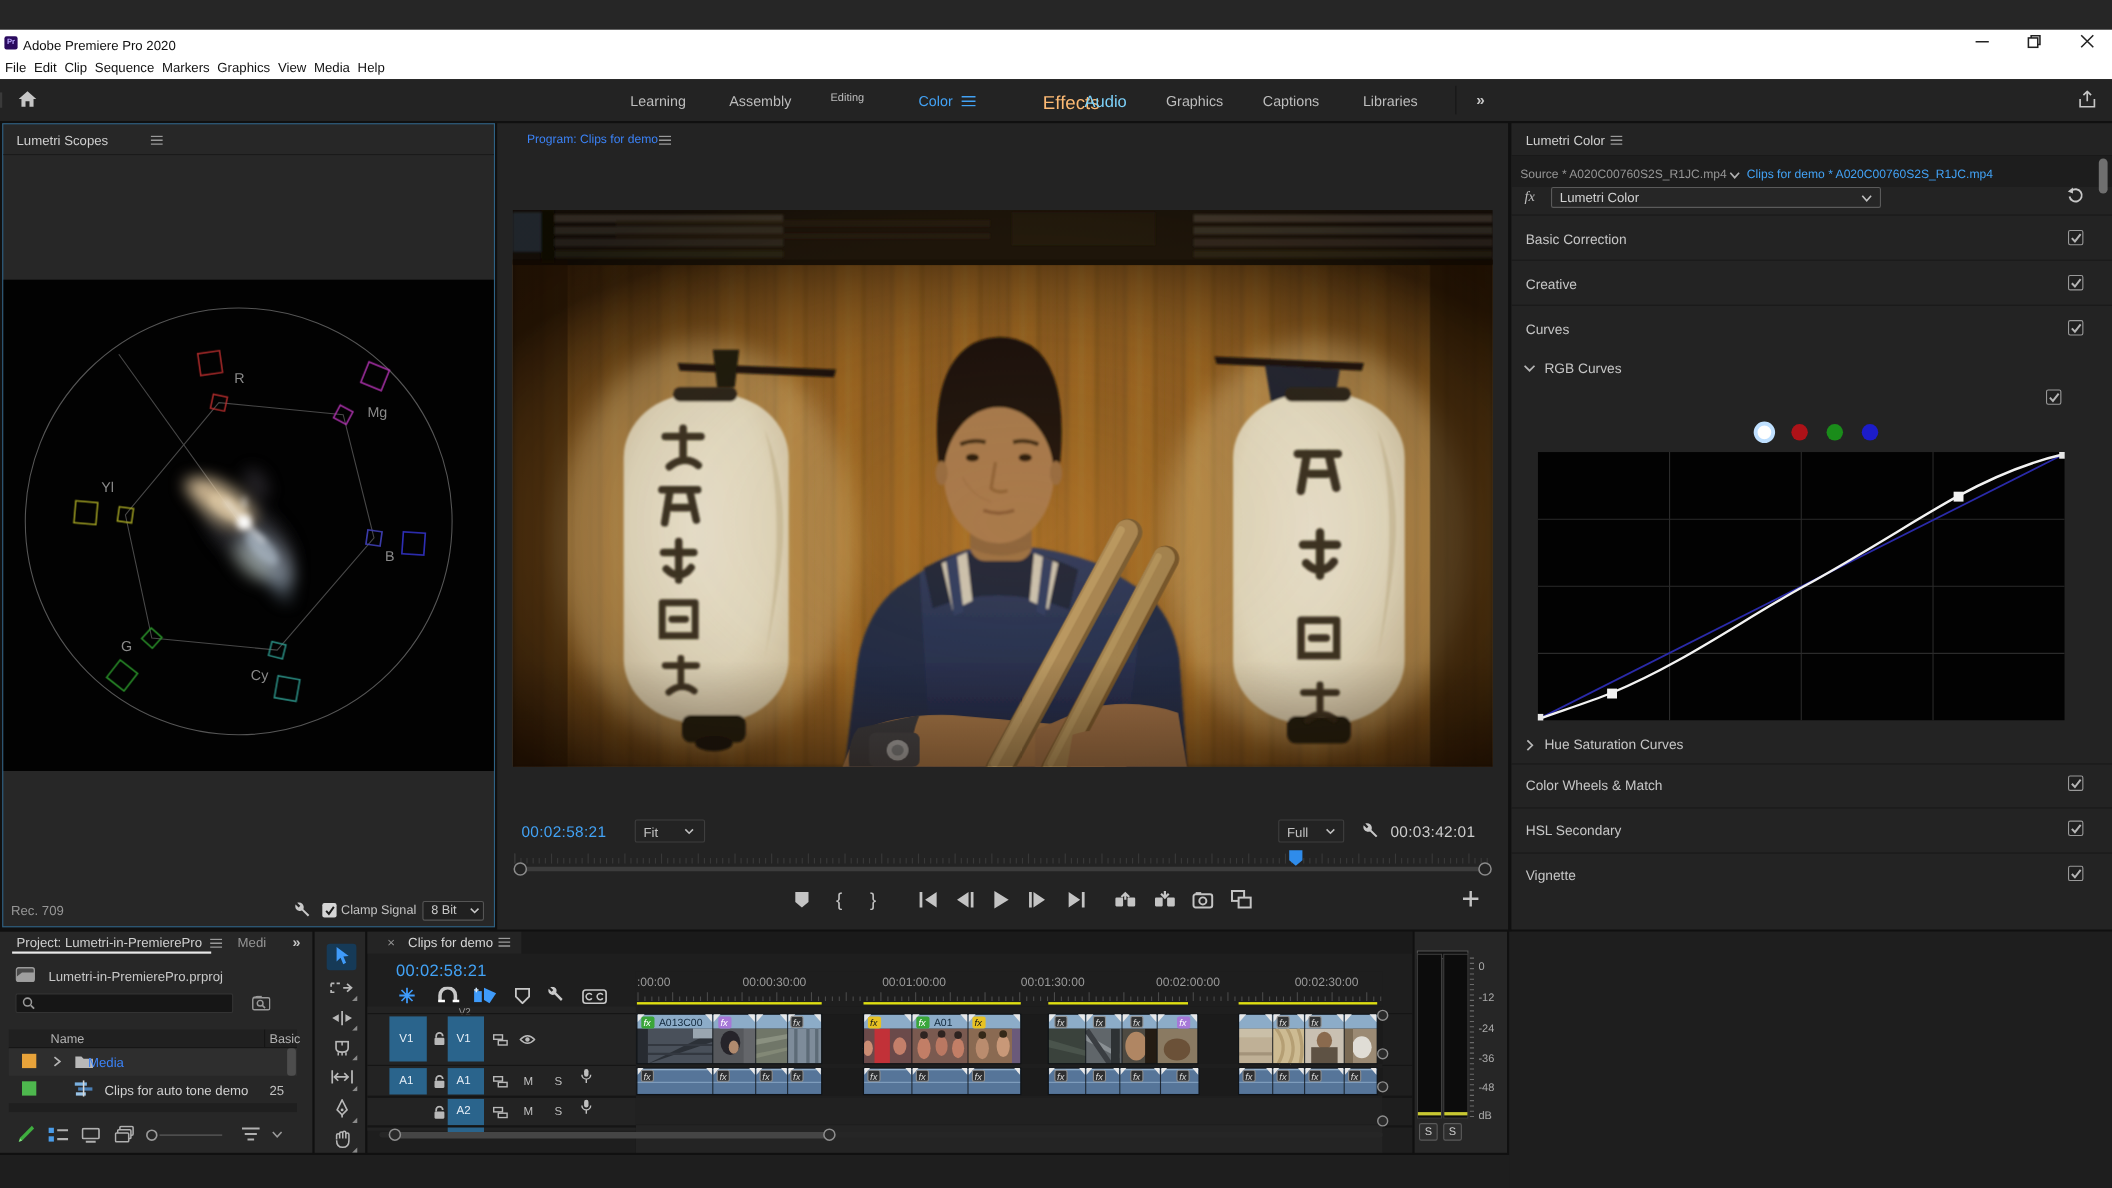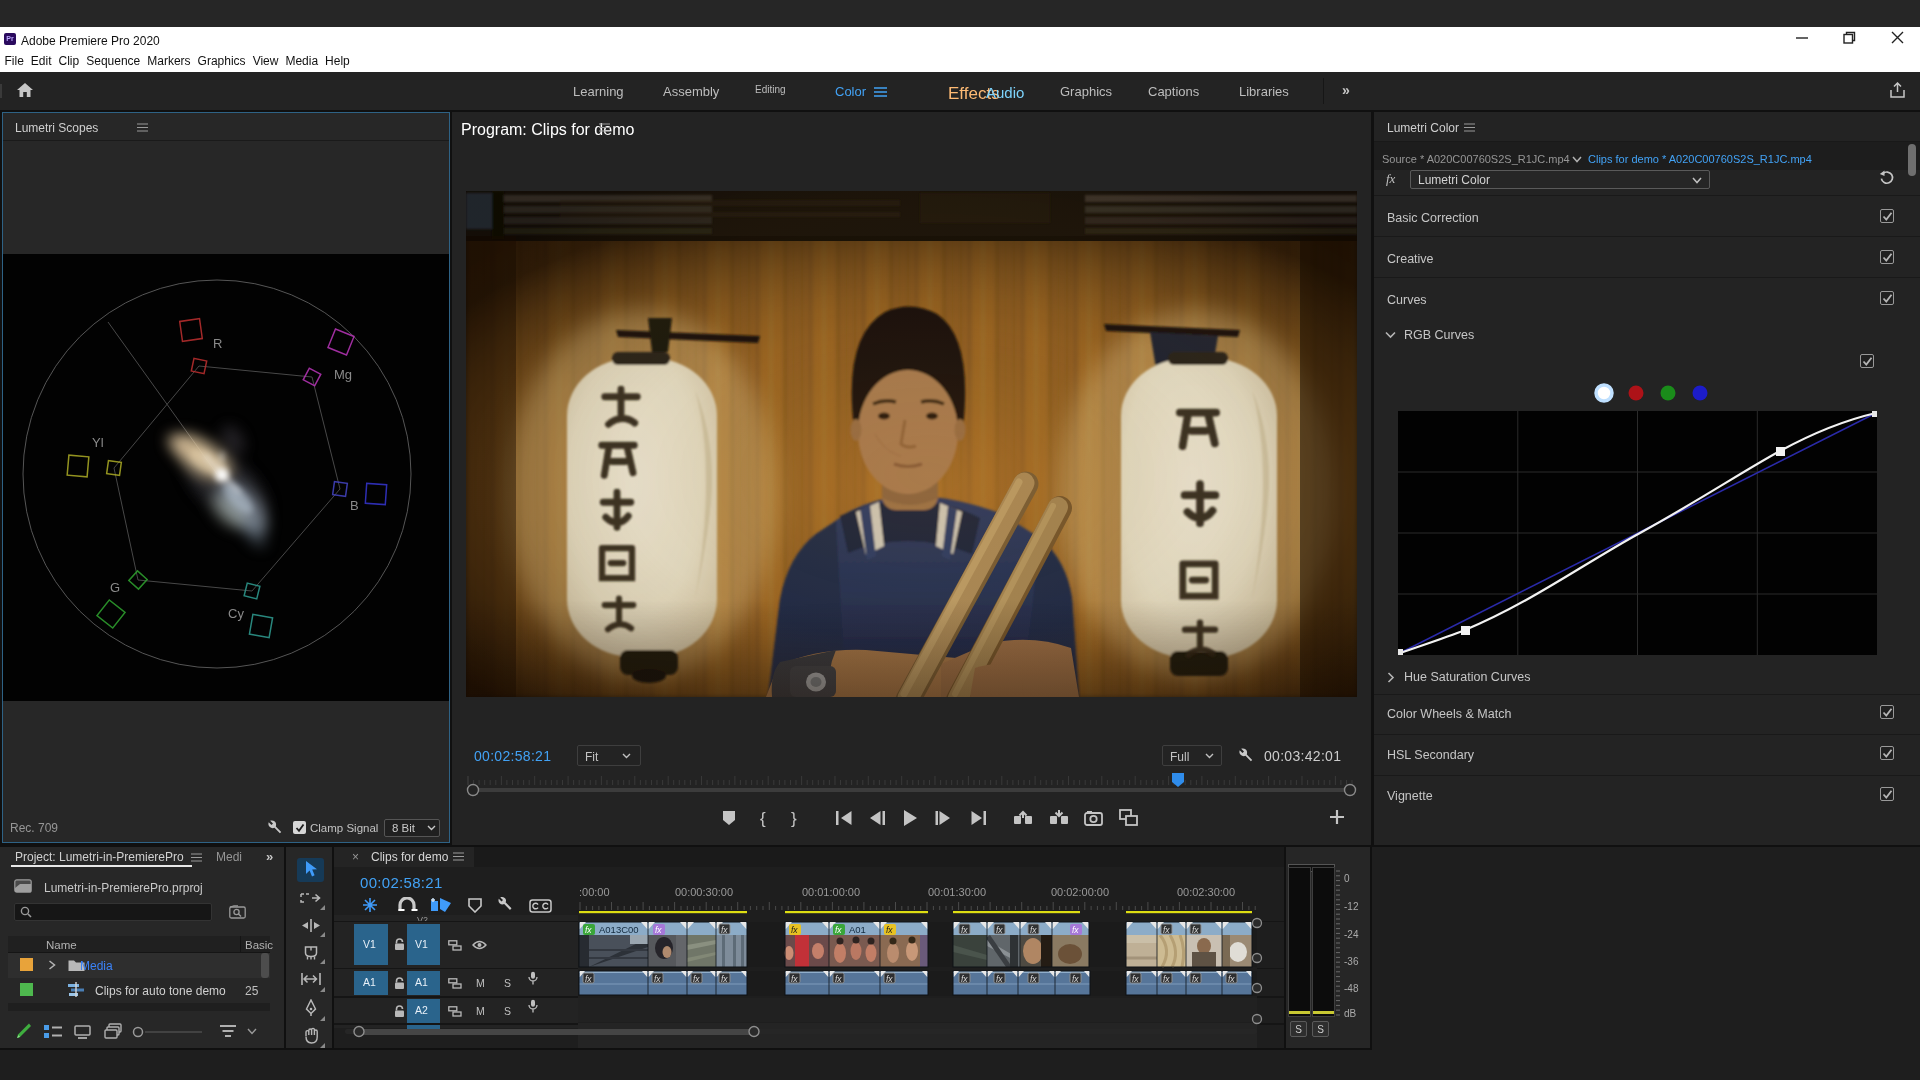--- a/index.html
+++ b/index.html
@@ -136,21 +136,21 @@
     <path d="M1.5 5 L4 7.8 L8.5 1.5" fill="none" stroke="#1d1d1d" stroke-width="1.8"></path>
   </svg>
 <div class="a tx" style="left:310px;top:822px;font-size:11.5px;color:#c2c2c2">Clamp Signal</div>
 <div class="a" style="left:384px;top:819px;width:56px;height:18px;background:#202020;border:1px solid #555;border-radius:2px"></div>
 <div class="a tx" style="left:392px;top:822px;font-size:11.5px;color:#c8c8c8">8 Bit</div>
 <svg class="a" style="left:427px;top:825px" width="9" height="6" viewBox="0 0 9 6">
     <path d="M1 1 L4.5 4.5 L8 1" fill="none" stroke="#c8c8c8" stroke-width="1.4"></path>
   </svg>
 
 <div class="a" style="left:452px;top:112px;width:919px;height:733px;background:#232323"></div>
-<div class="a tx" style="left:461px;top:121px;font-size:16px;color:#ffffff">Program: Clips for demo</div>
+<div class="a tx" style="left:479px;top:121px;font-size:11px;color:#3b82f6">Program: Clips for demo</div>
 <svg class="a" style="left:599px;top:123px" width="11" height="9" viewBox="0 0 11 9">
     <path d="M0 1h11M0 4.5h11M0 8h11" stroke="#9a9a9a" stroke-width="1.2"></path>
   </svg>
 
 <svg class="a" style="left:466px;top:191px" width="891" height="506" viewBox="466 191 891 506">
 <defs>
 <filter id="vb1" x="-20%" y="-20%" width="140%" height="140%">
         <feGaussianBlur stdDeviation="2"></feGaussianBlur>
       </filter>
 <filter id="vb2" x="-40%" y="-40%" width="180%" height="180%">

